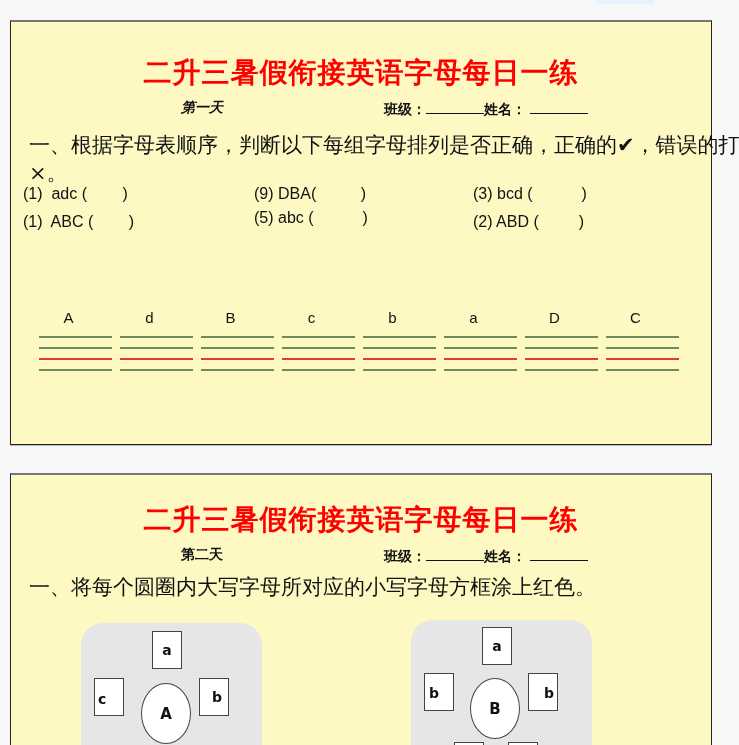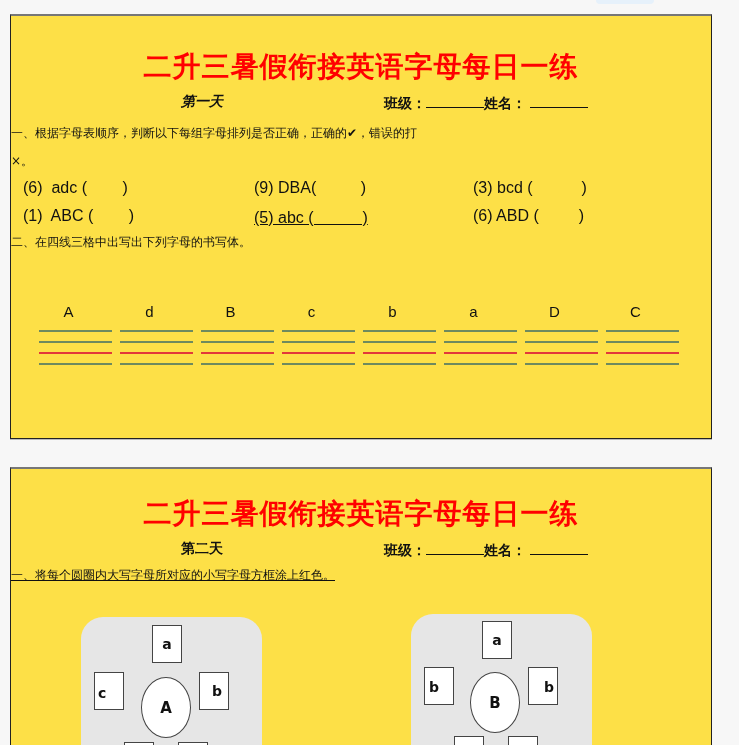--- a/index.html
+++ b/index.html
@@ -1,24 +1,24 @@
 <!DOCTYPE html>
 <html><head>
 <meta charset="utf-8">
 <style>
   html, body { margin:0; padding:0; }
   body { width:739px; height:745px; background:#f7f7f7; position:relative; overflow:hidden; font-family:"DejaVu Sans", sans-serif; }
   .top-pill { position:absolute; left:596px; top:0; width:58px; height:4px; background:#e6f1fb; border-radius:0 0 6px 6px; }
-  .page { position:absolute; left:10px; width:702px; background:#fde047; border:1px solid #222; border-top:2px solid #777; box-shadow:0 1px 0 #bbb; box-sizing:border-box; }
+  .page { position:absolute; left:10px; width:702px; background:#fef9c3; border:1px solid #222; border-top:2px solid #777; box-shadow:0 1px 0 #bbb; box-sizing:border-box;margin-top:6px; }
   .page1 { top:14px; height:425px; }
   .page2 { top:467px; height:300px; }
   .title { position:absolute; left:0; width:100%; text-align:center; color:#f00; font-family:"DejaVu Serif", serif; font-weight:bold; font-size:28px; letter-spacing:1px; }
   .sub { position:absolute; font-family:"DejaVu Serif", serif; font-weight:bold; font-size:14px; color:#111; }
   .blank { display:inline-block; border-bottom:1px solid #111; vertical-align:baseline; height:14px; }
-  .q { position:absolute; left:0; font-family:"DejaVu Serif", serif; font-size:12px; color:#111; white-space:nowrap; }
+  .q { position:absolute; left:18px; font-family:"DejaVu Serif", serif; font-size:21px; color:#111; white-space:nowrap; }
   .opt { position:absolute; font-family:"Liberation Sans Narrow","Liberation Sans", sans-serif; font-size:16px; color:#111; white-space:pre; }
   .letter { position:absolute; width:73px; text-align:center; font-family:"Liberation Sans", sans-serif; font-size:15px; color:#111; }
   .lines { position:absolute; width:73px; height:36px; }
   .lines div { position:absolute; left:0; width:100%; height:1.5px; }
   .g { background:#6e8a5e; }
   .r { background:#e2393a; }
   .panel { position:absolute; background:#e6e6e6; border-radius:22px; width:181px; height:200px; }
   .box { position:absolute; width:30px; height:38px; background:#fff; border:1.5px solid #444; box-sizing:border-box; font-family:"DejaVu Sans", sans-serif; font-weight:bold; font-size:14px; color:#111; }
   .circle { position:absolute; width:50px; height:61px; border-radius:50%; background:#fff; border:1.5px solid #444; box-sizing:border-box; display:flex; align-items:center; justify-content:center; font-family:"DejaVu Sans", sans-serif; font-weight:bold; font-size:15px; color:#111; }
 </style>
@@ -31,28 +31,27 @@
   <div class="title" style="top:32px;">二升三暑假衔接英语字母每日一练</div>
 
   <div class="sub" style="left:170px; top:77px;font-style:italic;">第一天</div>
   <div class="sub" style="left:373px; top:77px;">
     <span>班级：</span><span class="blank" style="width:58px;"></span><span>姓名：</span><span class="blank" style="width:58px; margin-left:4px;"></span>
   </div>
 
   <div class="q" style="top:109px;">一、根据字母表顺序，判断以下每组字母排列是否正确，正确的✔，错误的打</div>
   <div class="q" style="top:137px;">×。</div>
 
-  <div class="opt" style="left:12px; top:163px;">(6)  adc (        )</div>
+  <div class="opt" style="left:12px; top:163px;">(1)  adc (        )</div>
   <div class="opt" style="left:243px; top:163px;">(9) DBA(          )</div>
   <div class="opt" style="left:462px; top:163px;">(3) bcd (           )</div>
   <div class="opt" style="left:12px; top:191px;">(1)  ABC (        )</div>
-  <div class="opt" style="left:243px; top:193px;text-decoration:underline;">(5) abc (           )</div>
-  <div class="opt" style="left:462px; top:191px;">(6) ABD (         )</div>
+  <div class="opt" style="left:243px; top:187px;">(5) abc (           )</div>
+  <div class="opt" style="left:462px; top:191px;">(2) ABD (         )</div>
 
-  <div class="q" style="top:218px;">二、在四线三格中出写出下列字母的书写体。</div>
 
   <div class="letter" style="left:21px; top:287px;">A</div>
   <div class="letter" style="left:102px; top:287px;">d</div>
   <div class="letter" style="left:183px; top:287px;">B</div>
   <div class="letter" style="left:264px; top:287px;">c</div>
   <div class="letter" style="left:345px; top:287px;">b</div>
   <div class="letter" style="left:426px; top:287px;">a</div>
   <div class="letter" style="left:507px; top:287px;">D</div>
   <div class="letter" style="left:588px; top:287px;">C</div>
 
@@ -107,21 +106,21 @@
 </div>
 
 <div class="page page2">
   <div class="title" style="top:26px;">二升三暑假衔接英语字母每日一练</div>
 
   <div class="sub" style="left:170px; top:71px;">第二天</div>
   <div class="sub" style="left:373px; top:71px;">
     <span>班级：</span><span class="blank" style="width:58px;"></span><span>姓名：</span><span class="blank" style="width:58px; margin-left:4px;"></span>
   </div>
 
-  <div class="q" style="top:98px;text-decoration:underline;">一、将每个圆圈内大写字母所对应的小写字母方框涂上红色。</div>
+  <div class="q" style="top:98px;">一、将每个圆圈内大写字母所对应的小写字母方框涂上红色。</div>
 
   <div class="panel" style="left:70px; top:148px;">
     <div class="box" style="left:71px; top:8px; text-align:center; padding-top:10px;">a</div>
     <div class="box" style="left:13px; top:55px; padding:12px 0 0 3px;">c</div>
     <div class="circle" style="left:60px; top:60px;">A</div>
     <div class="box" style="left:118px; top:55px; text-align:right; padding:10px 6px 0 0;">b</div>
     <div class="box" style="left:43px; top:125px;"></div>
     <div class="box" style="left:97px; top:125px;"></div>
   </div>
 

